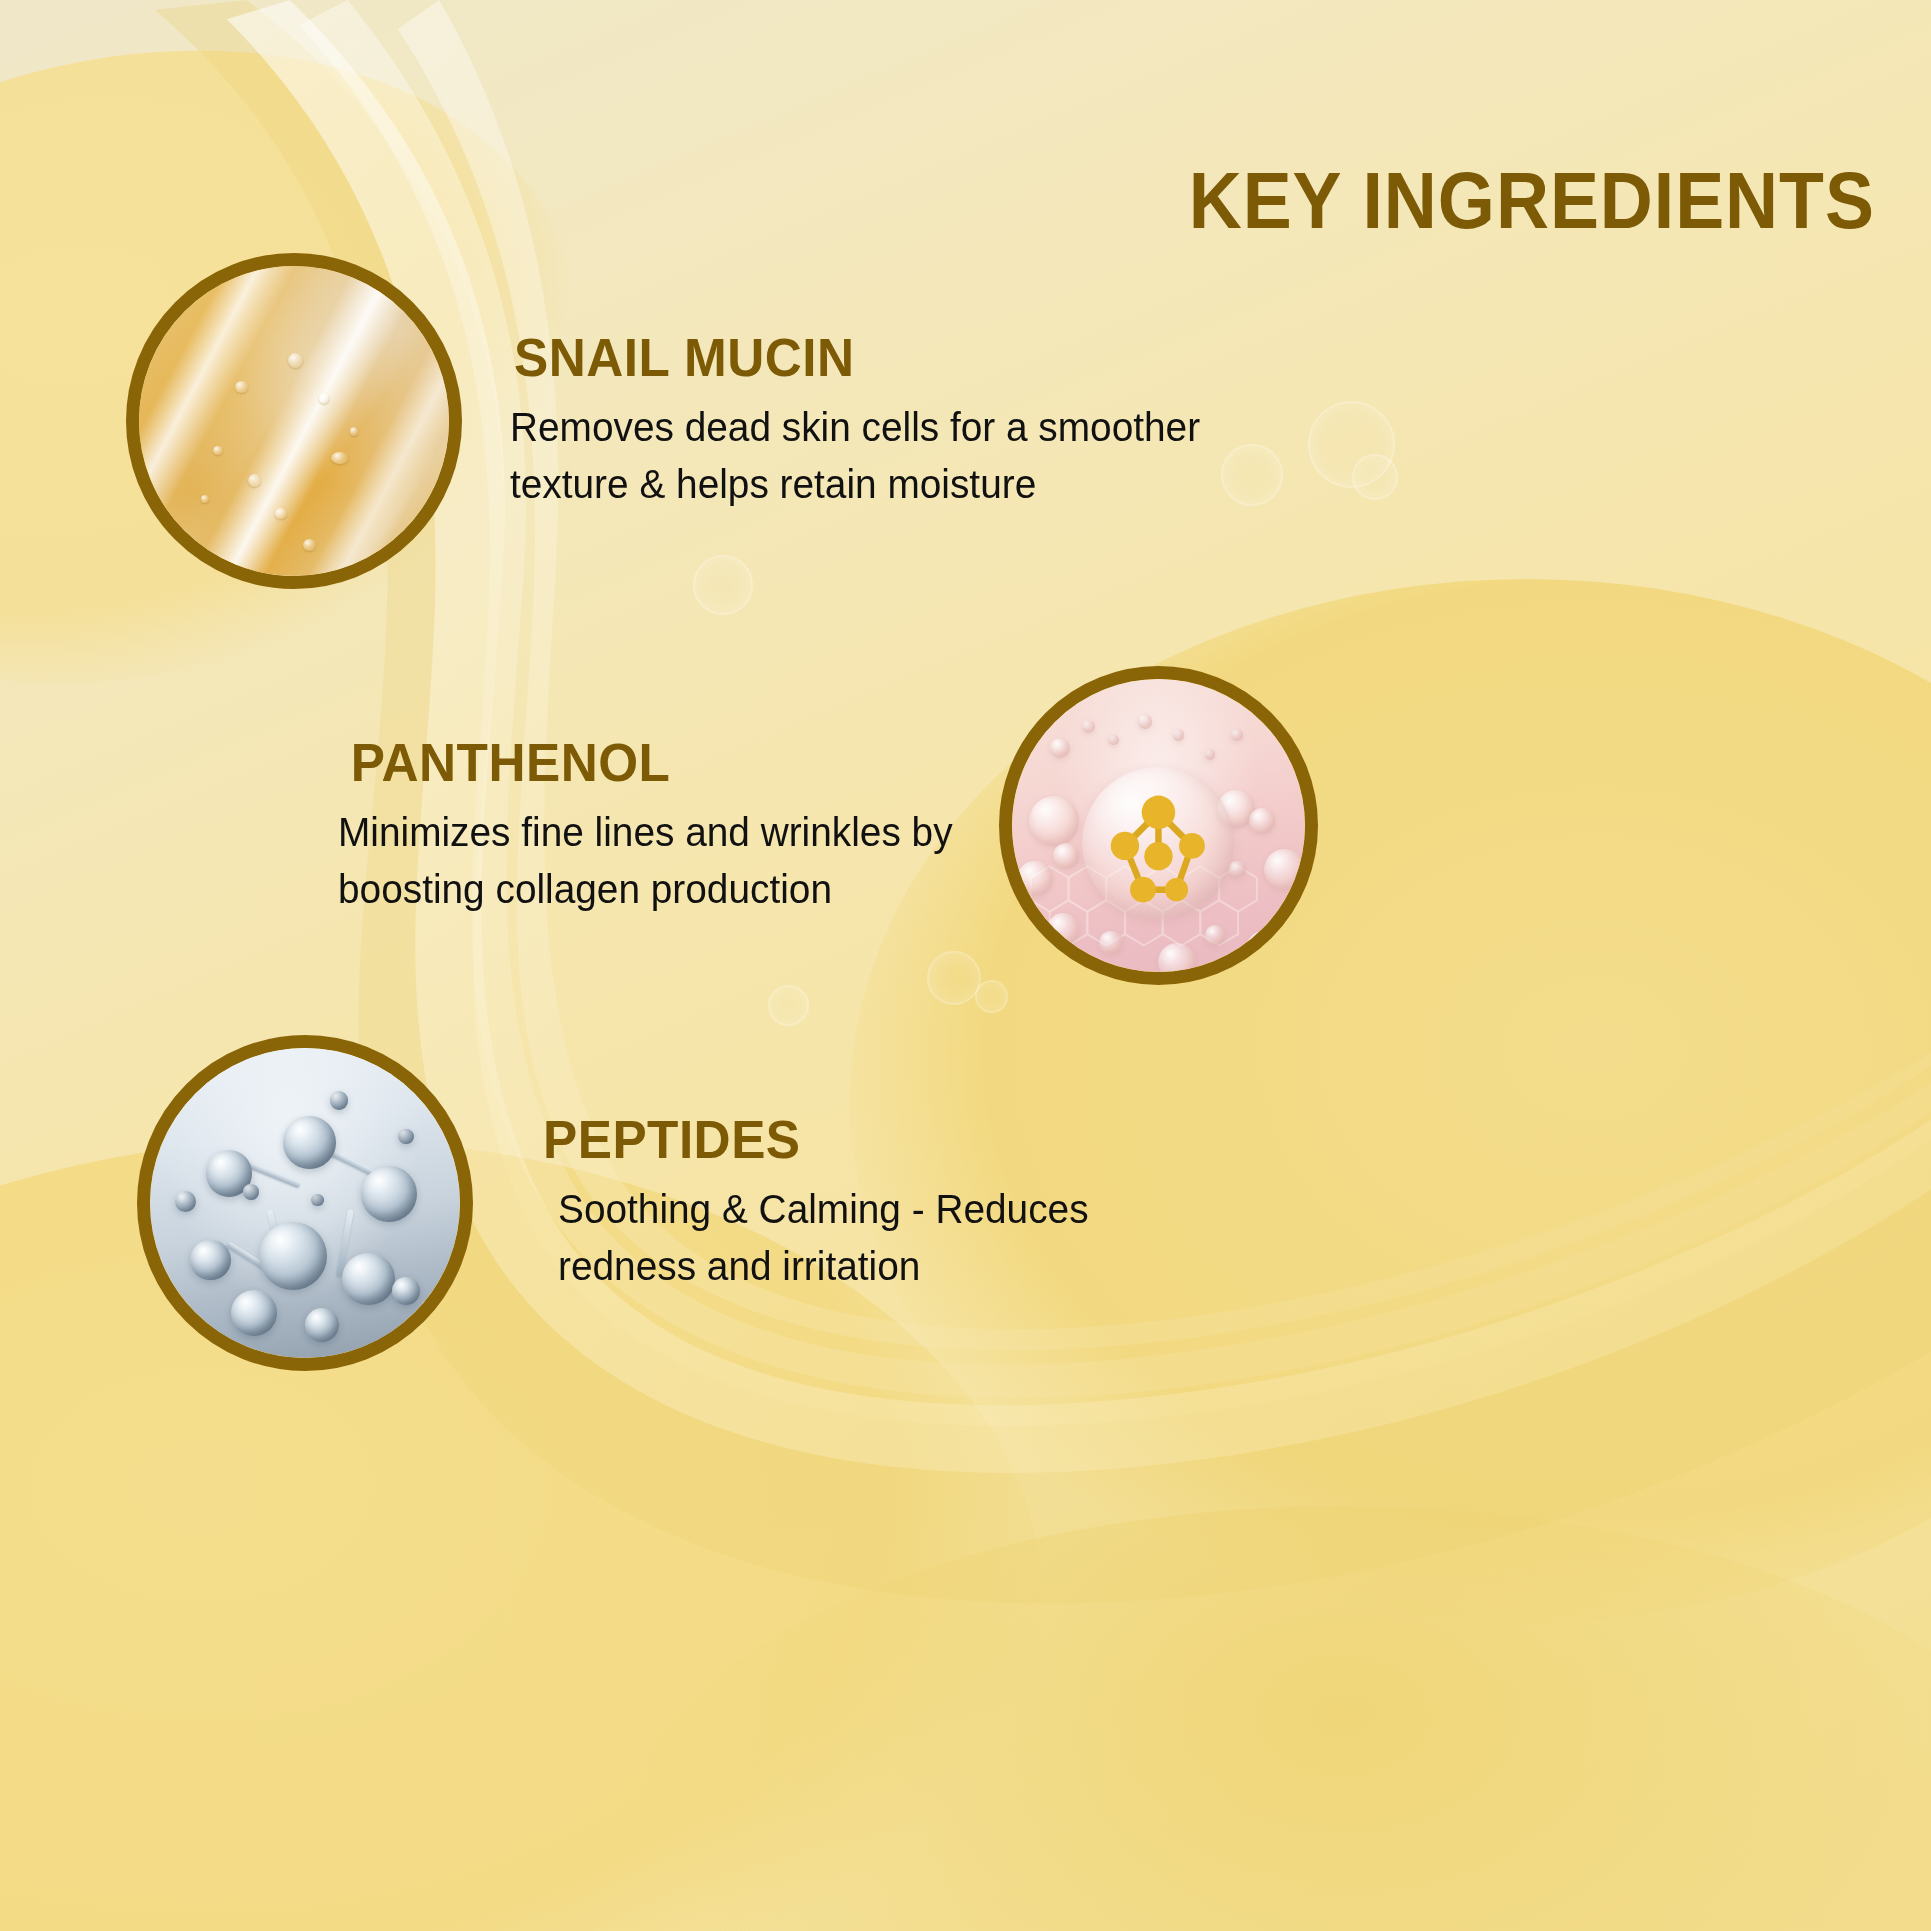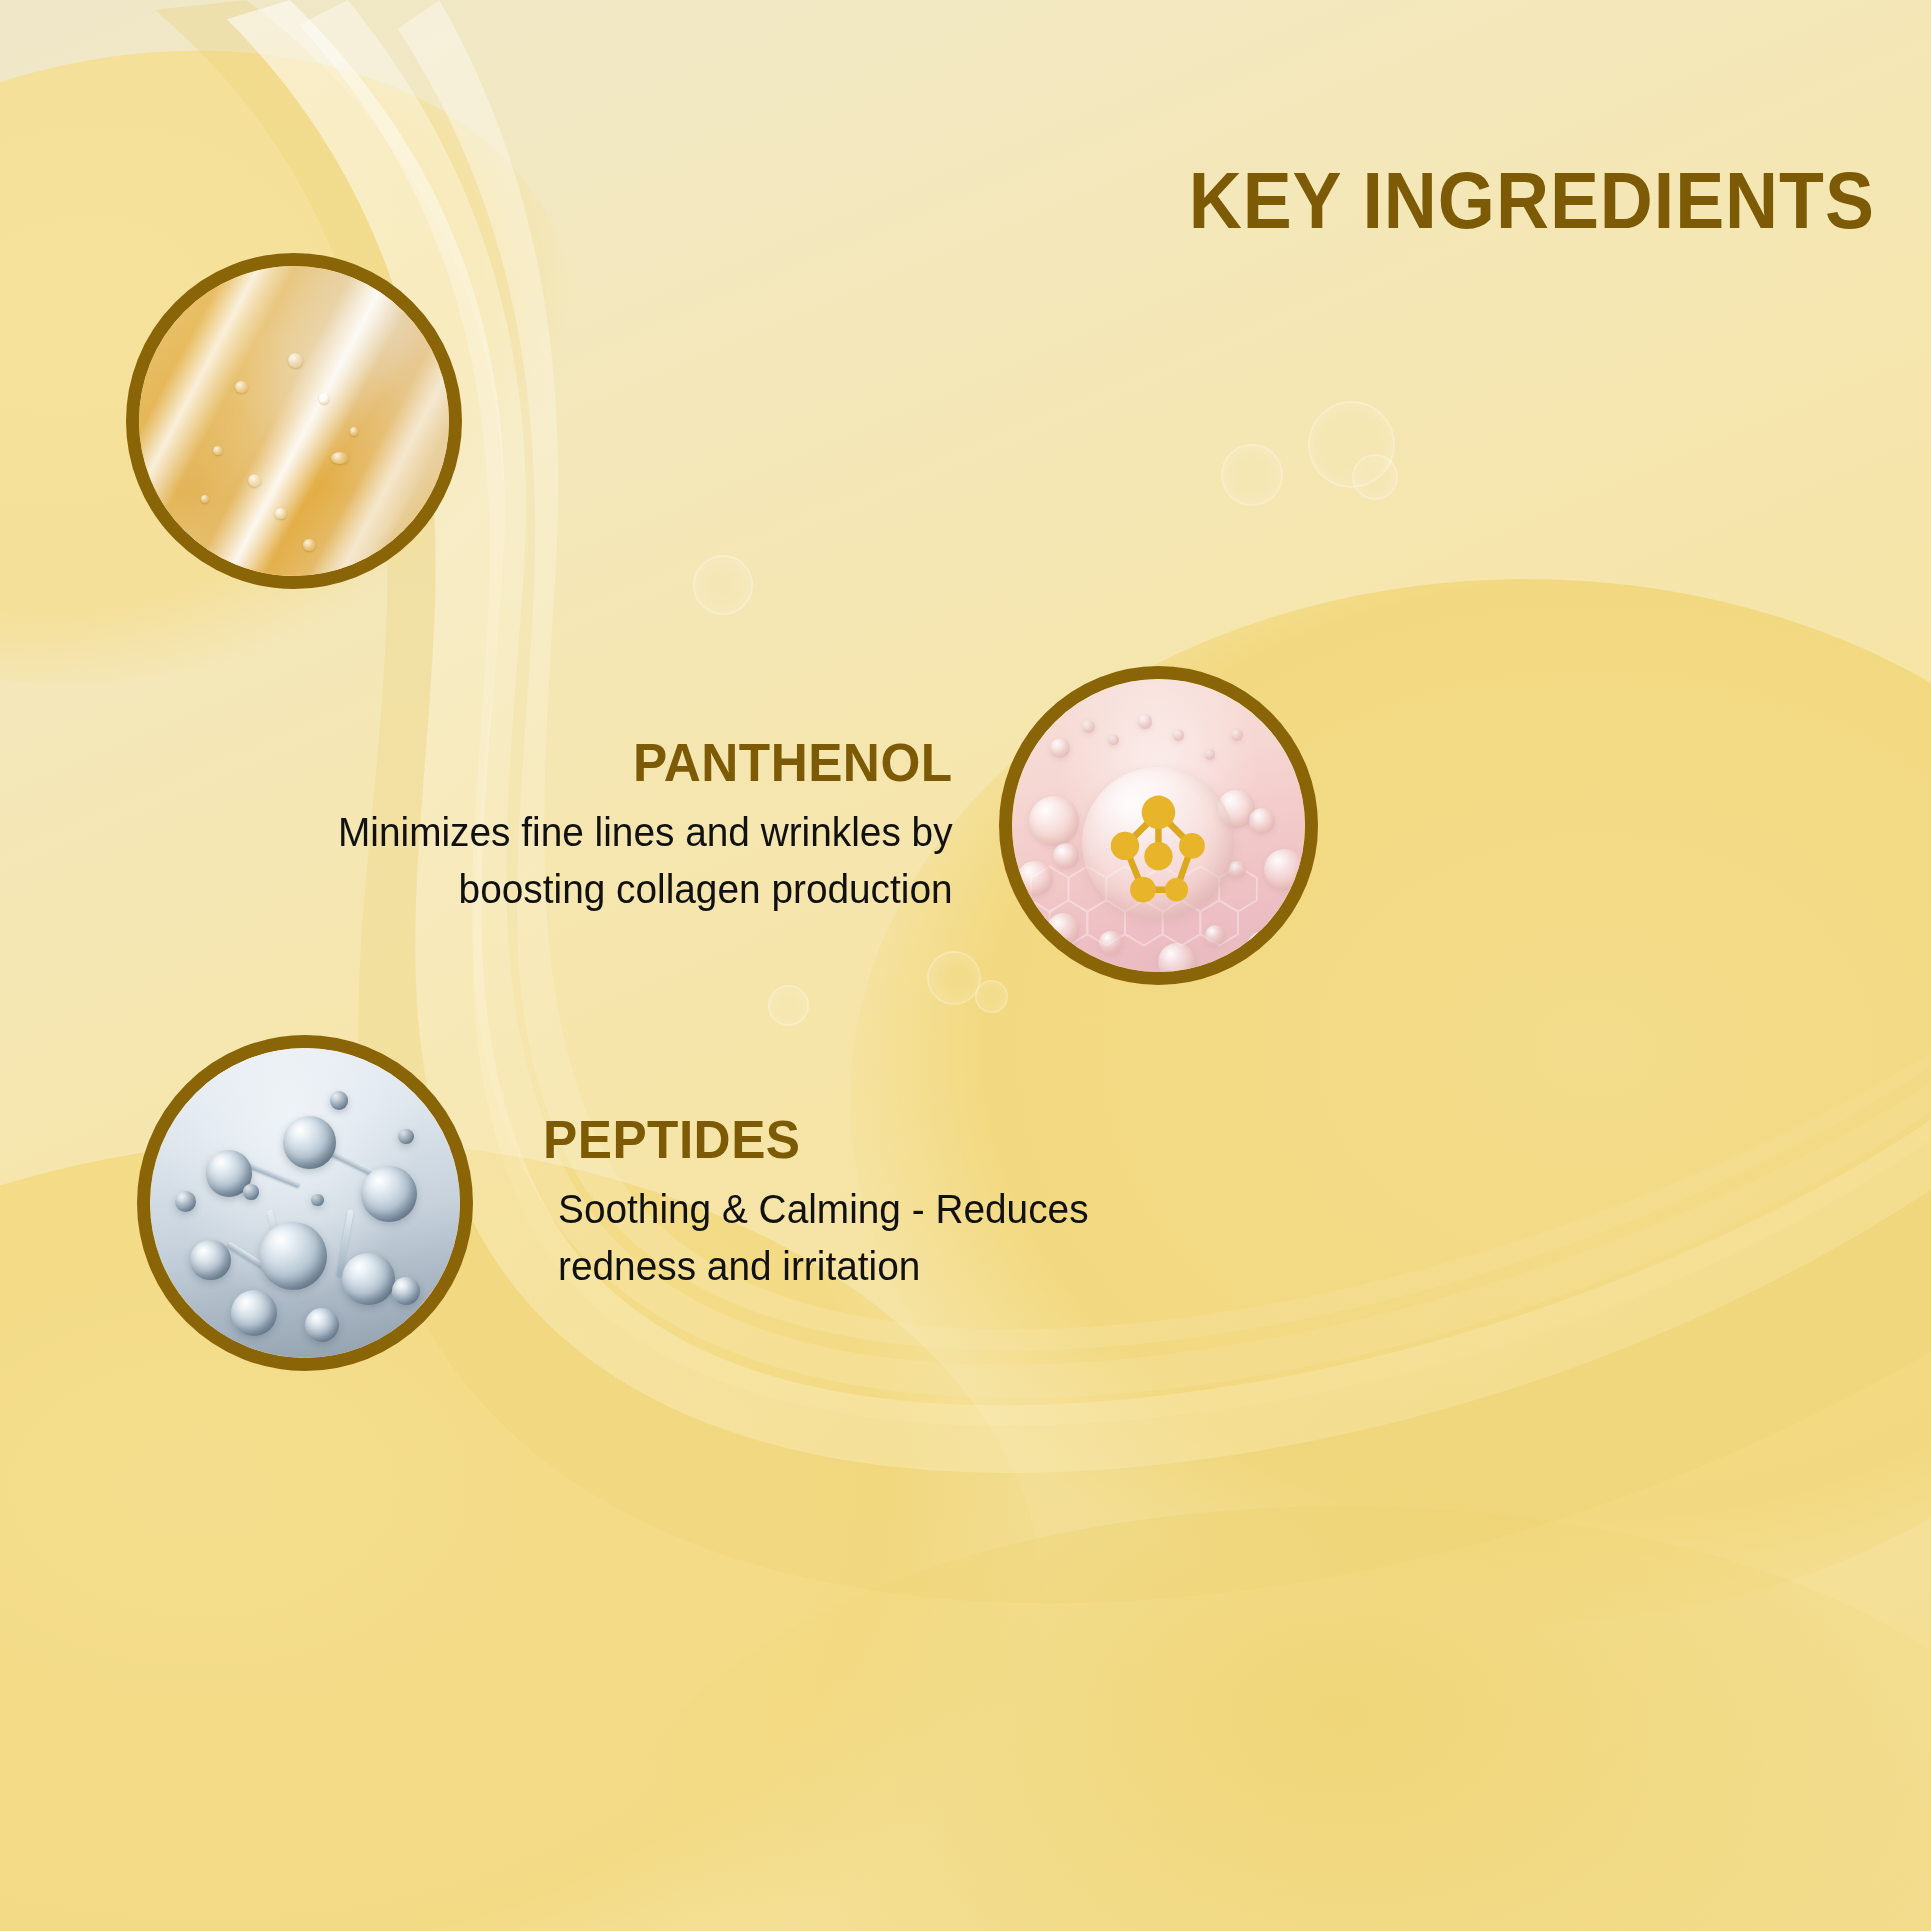--- a/index.html
+++ b/index.html
@@ -130,21 +130,21 @@
   }
   .sphere{position:absolute;border-radius:50%;
     background:radial-gradient(circle at 32% 26%, #ffffff 0%, #eaf1f6 16%, #b9c8d5 52%, #7c8d9d 82%, #5f7182 100%);
     box-shadow:inset -3.9px -4.8px 11.6px rgba(60,80,100,0.45), 0 2.9px 7.7px rgba(60,80,100,0.25);}
   .bond{position:absolute;background:linear-gradient(180deg,#e6edf3,#9fb0bf);border-radius:3.9px;
     box-shadow:0 1px 1.9px rgba(60,80,100,0.25);}
 
   
   .txt{flex:0 0 auto;}
   .txt.left-al{text-align:left;}
-  .txt.right-al{text-align:right;}
+  .txt.right-al{}
 
   .ing-name{
     font-size:54px;line-height:1.05;font-weight:700;
     color:#7d5a06;letter-spacing:0.5px;
     font-family:"Liberation Sans Narrow","Liberation Sans",sans-serif;
     transform:scaleX(0.95);
     margin:0 0 13.5px 0;white-space:nowrap;
   }
   .txt.left-al .ing-name{transform-origin:left center;}
   .txt.right-al .ing-name{transform-origin:right center;}
@@ -236,20 +236,27 @@
         <div class="drop" style="left:24%;top:58%;width:9.7px;height:9.7px;"></div>
         <div class="drop" style="left:35%;top:67%;width:13.5px;height:13.5px;"></div>
         <div class="drop" style="left:62%;top:60%;width:17.4px;height:11.6px;border-radius:50%;"></div>
         <div class="drop" style="left:68%;top:52%;width:8.7px;height:8.7px;"></div>
         <div class="drop" style="left:44%;top:78%;width:11.6px;height:11.6px;"></div>
         <div class="drop" style="left:20%;top:74%;width:7.7px;height:7.7px;"></div>
         <div class="drop" style="left:53%;top:88%;width:12.6px;height:12.6px;"></div>
       </div>
     </div>
 
+    <div class="txt left-al gap-1">
+      <h2 class="ing-name r1-name">SNAIL MUCIN</h2>
+      <p class="ing-desc">
+        <span>Removes dead skin cells for a smoother</span>
+        <span>texture &amp; helps retain moisture</span>
+      </p>
+    </div>
   </div>
 
   <div class="row row-2">
 
     <div class="txt right-al gap-2">
       <h2 class="ing-name">PANTHENOL</h2>
       <p class="ing-desc">
         <span>Minimizes fine lines and wrinkles by</span>
         <span>boosting collagen production</span>
       </p>

